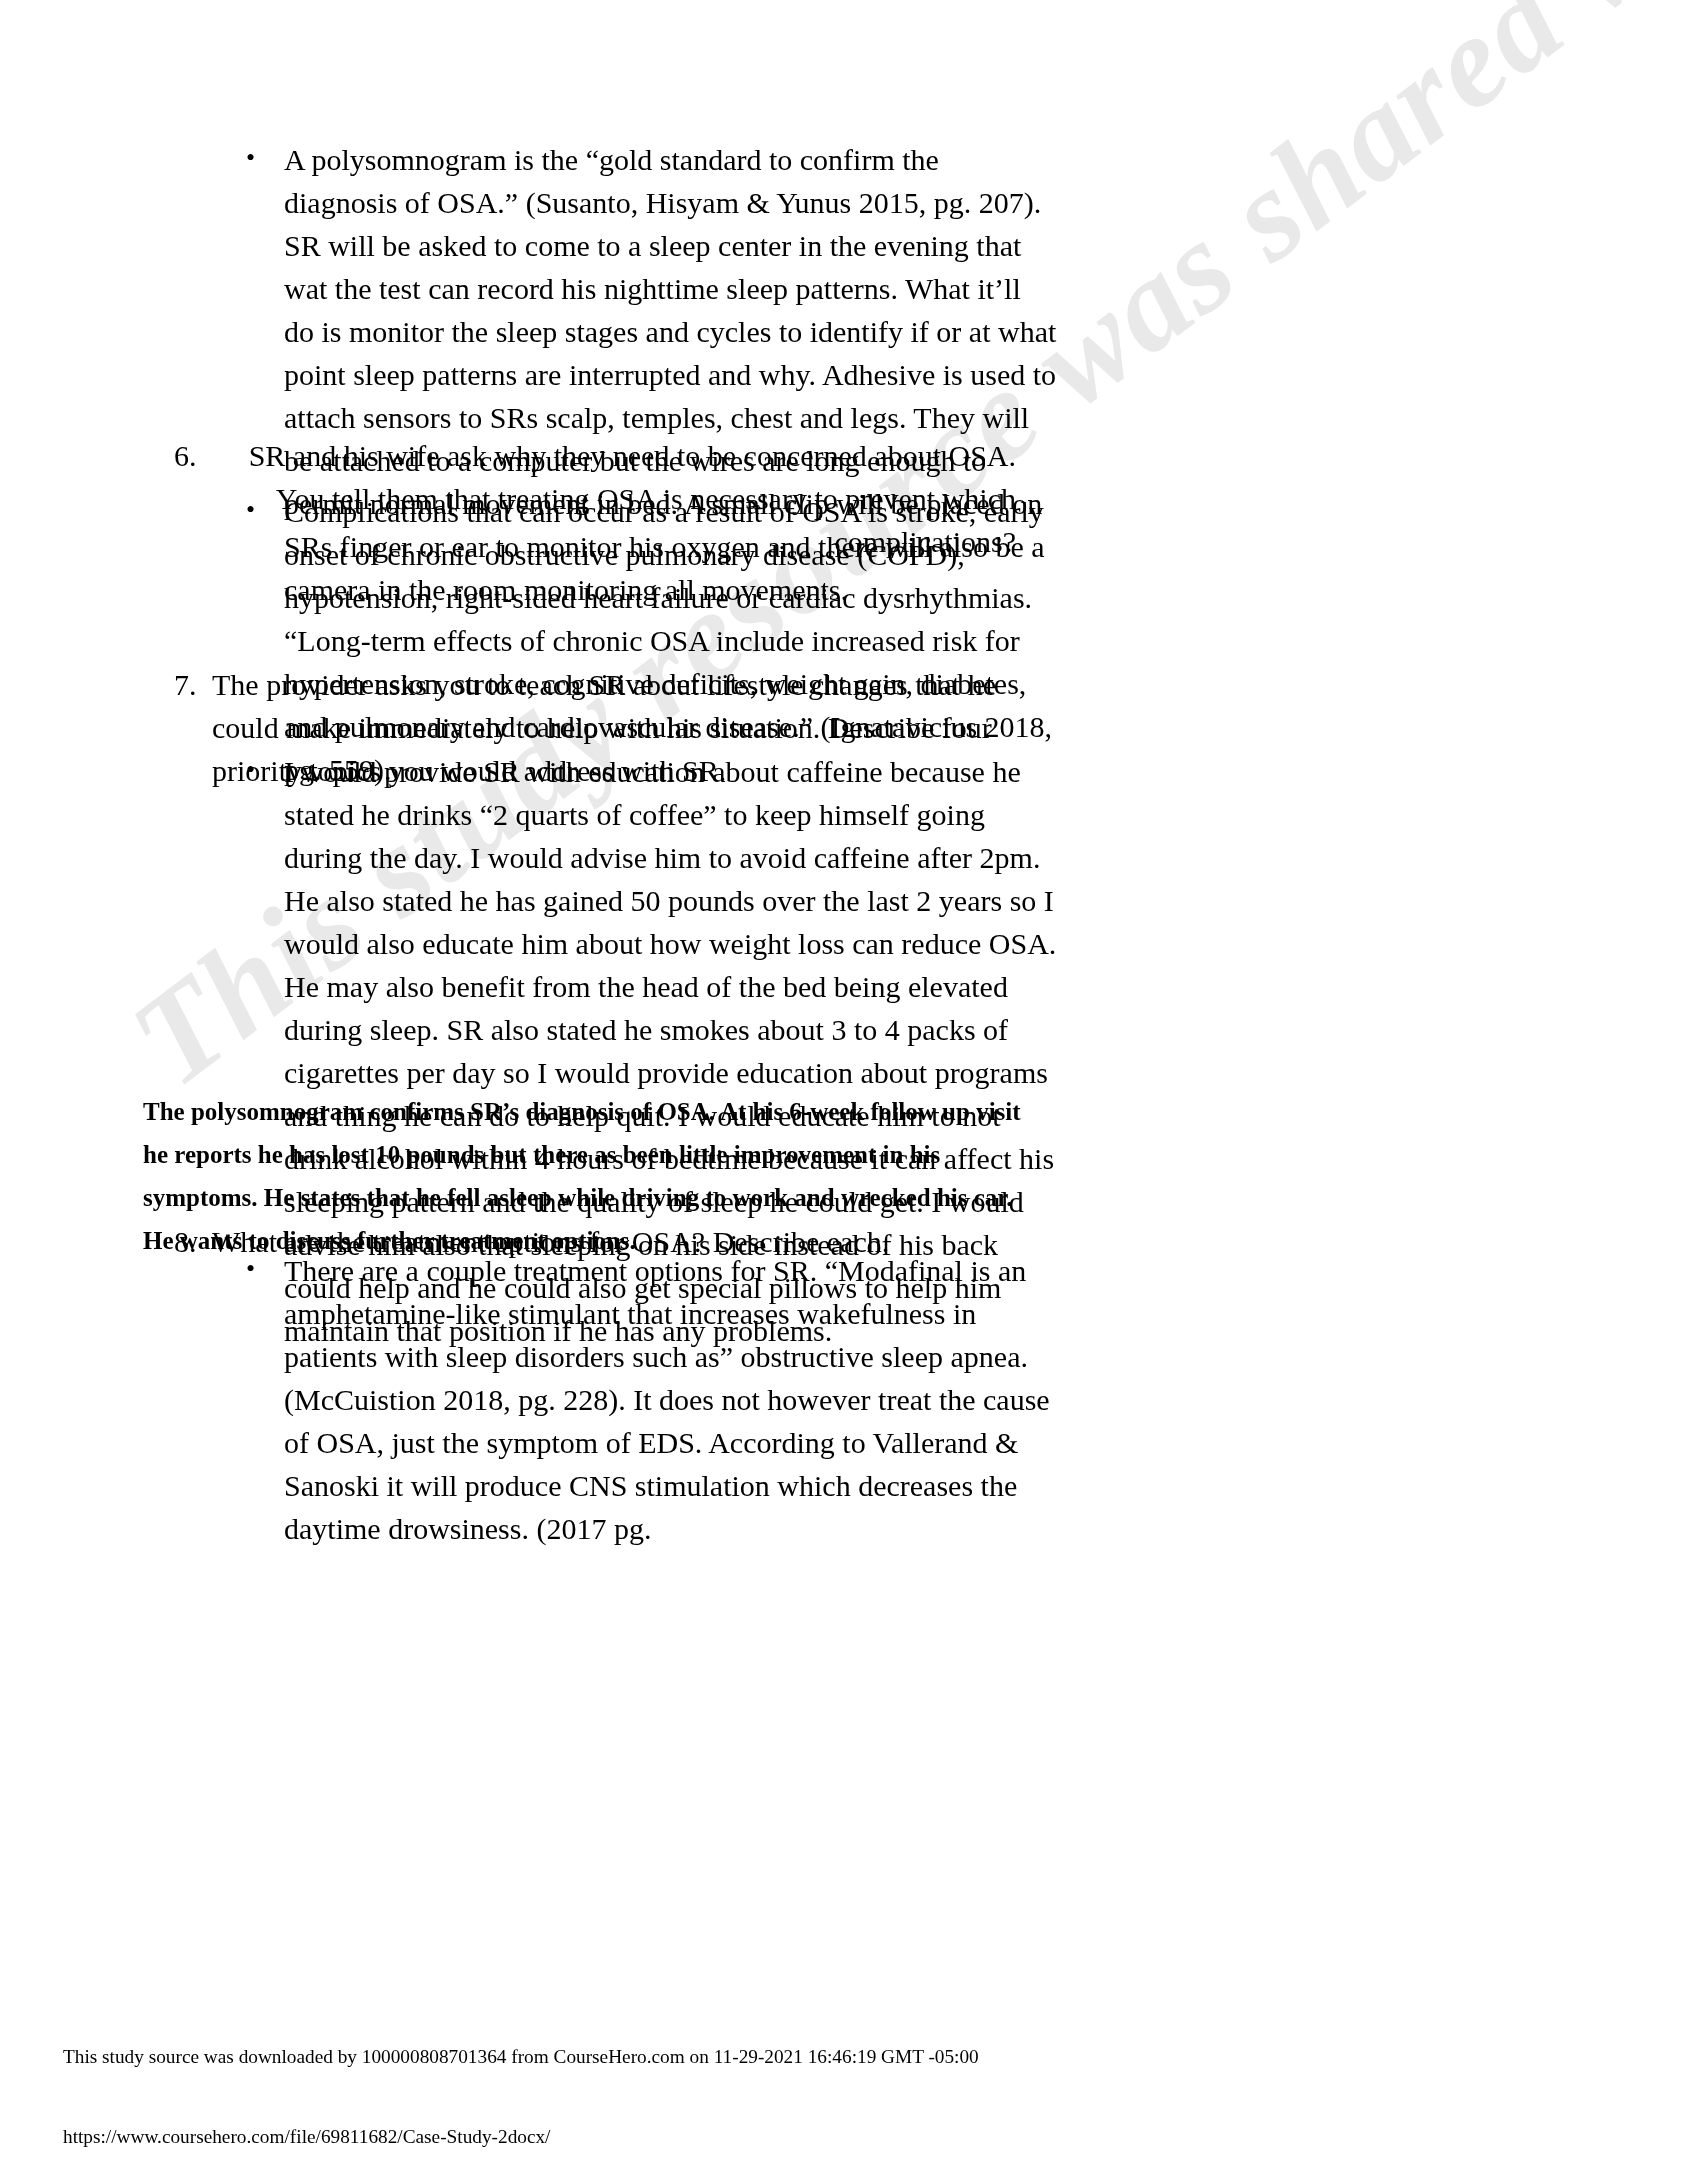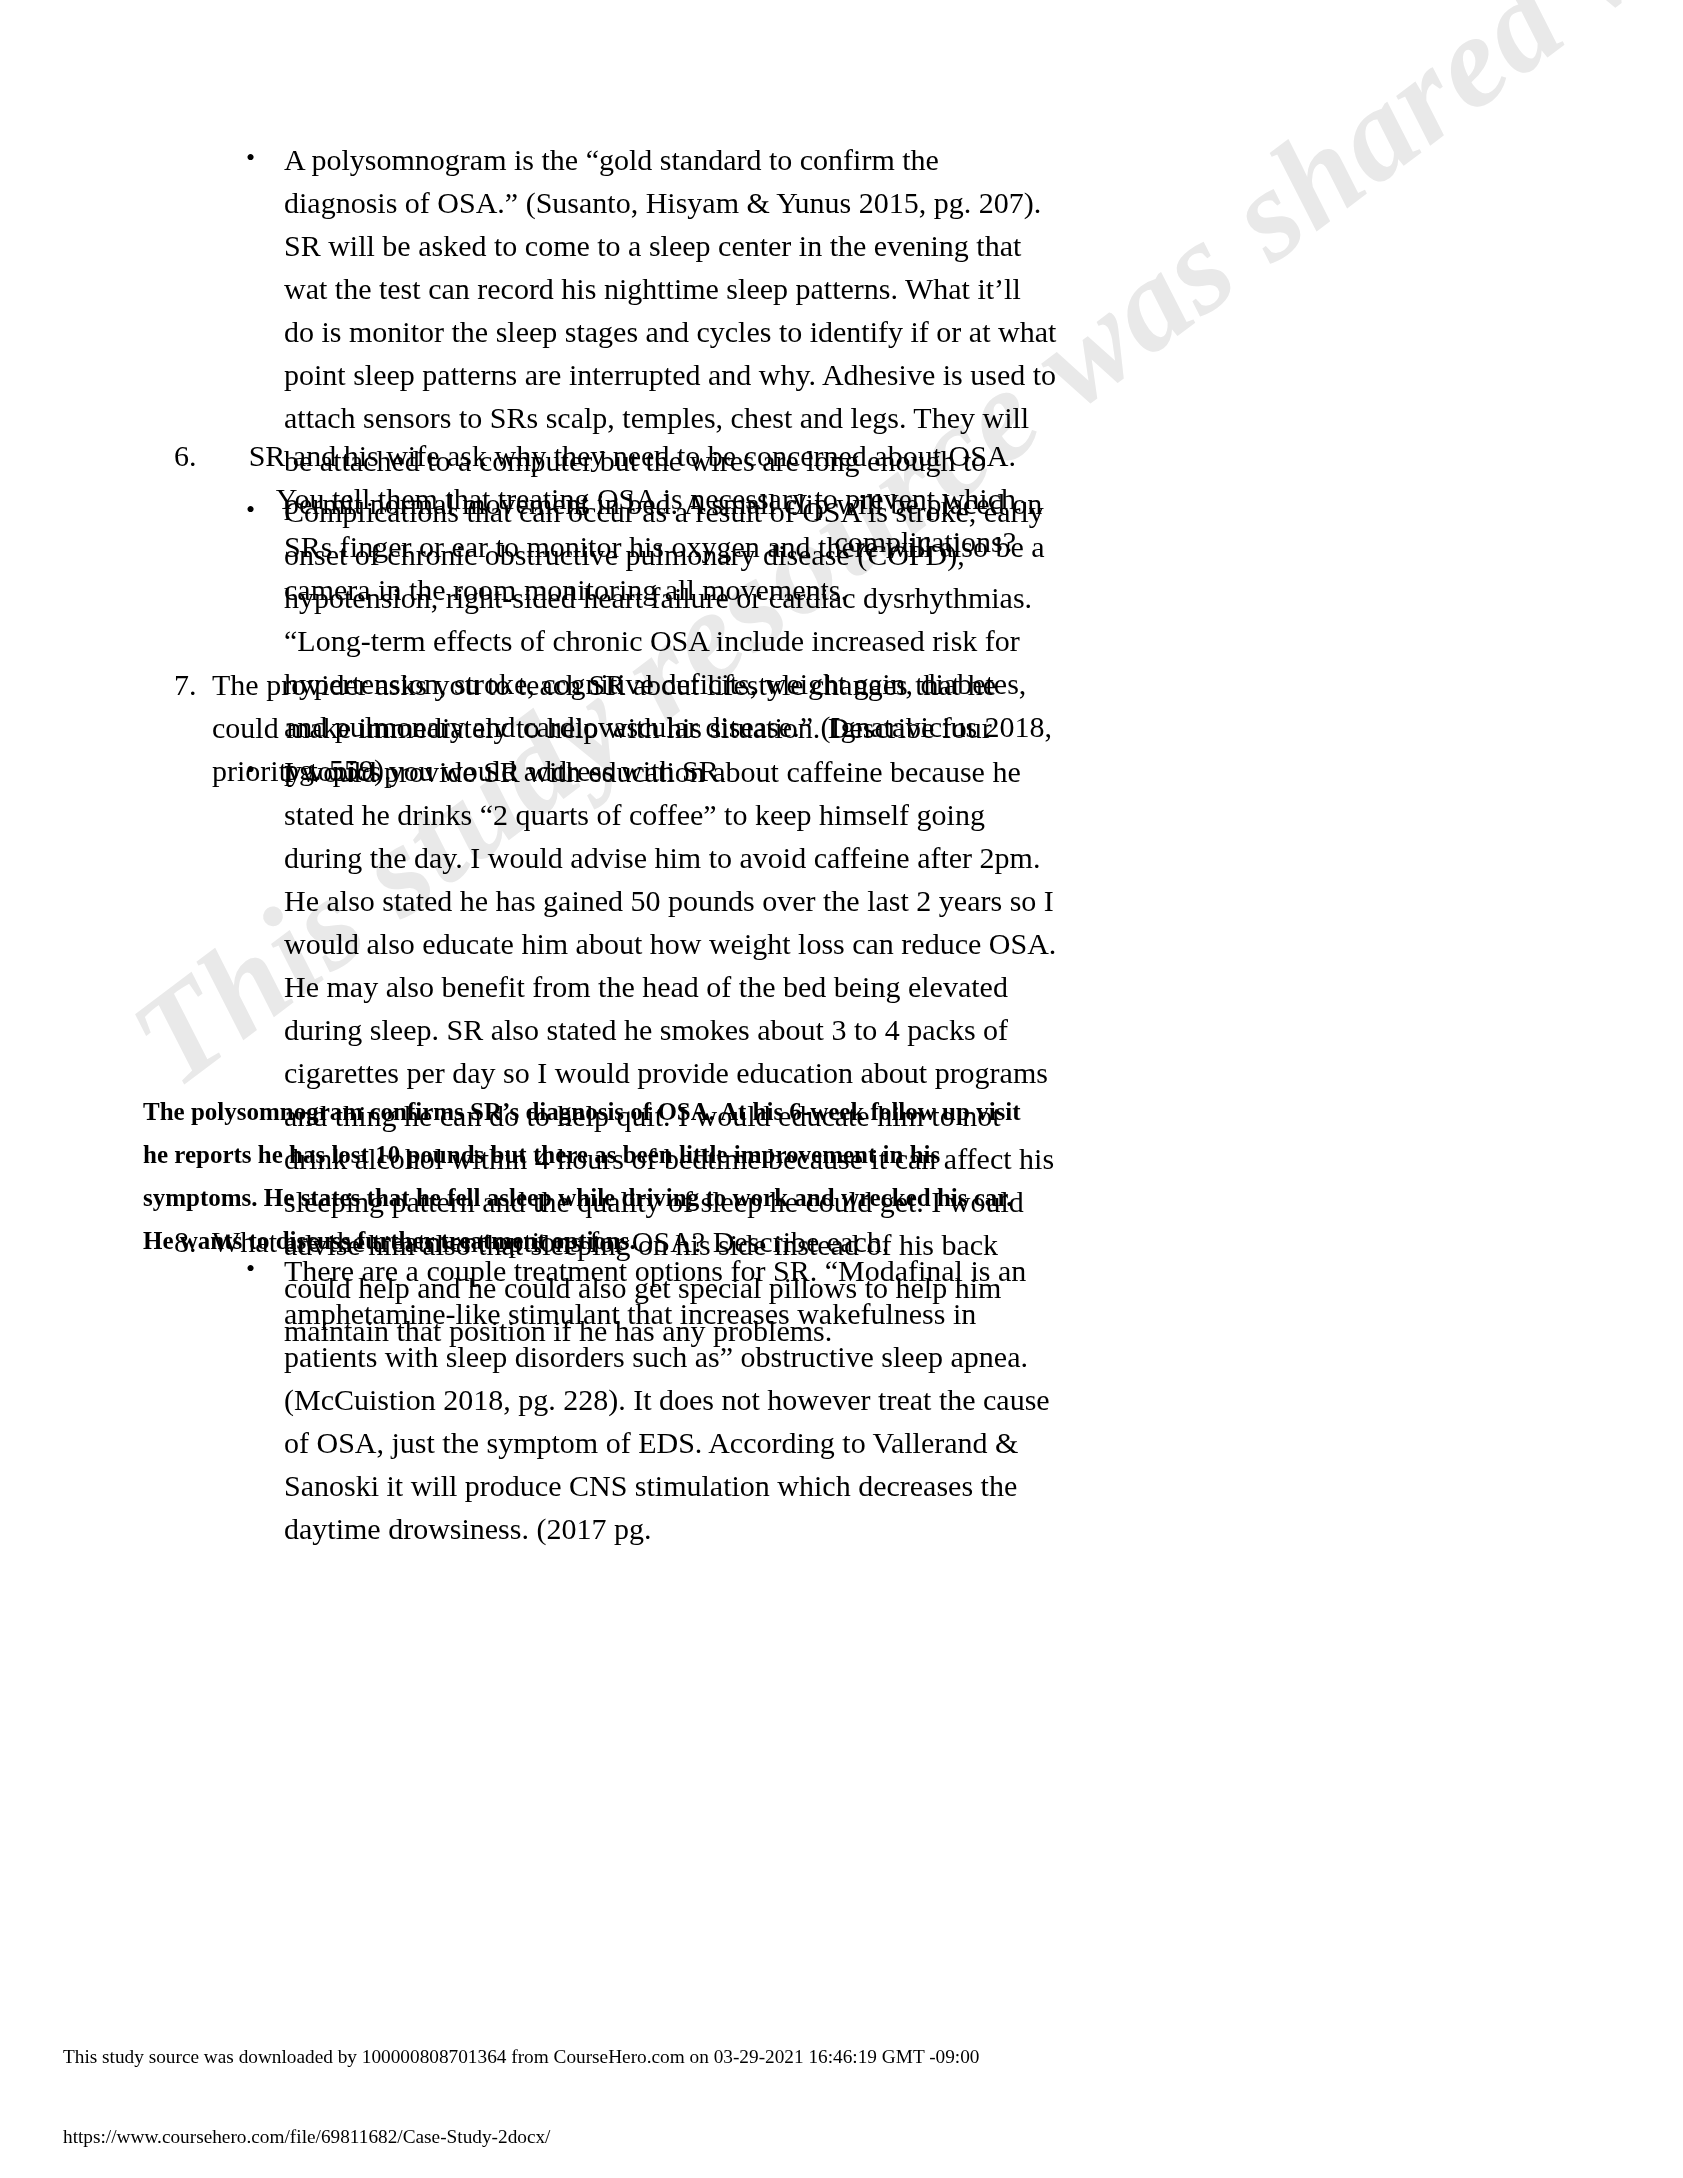--- a/index.html
+++ b/index.html
@@ -159,18 +159,18 @@
       <span class="num-text" style="margin-left:38px;">What are the treatment options for OSA? Describe each.</span>
     </div>
 
     <div class="bullet-item body-text" style="position:absolute; left:246px; top:1249px; width:820px;">
       <span class="bullet">•</span>
       <span class="bullet-text" style="margin-left:38px;">There are a couple treatment options for SR. “Modafinal is an amphetamine-like stimulant that increases wakefulness in patients with sleep disorders such as” obstructive sleep apnea. (McCuistion 2018, pg. 228). It does not however treat the cause of OSA, just the symptom of EDS. According to Vallerand &amp; Sanoski it will produce CNS stimulation which decreases the daytime drowsiness. (2017 pg.</span>
     </div>
 
   </div>
 
-  <div class="footer-line" style="left:63px; top:2044px;">This study source was downloaded by 100000808701364 from CourseHero.com on 03-29-2021 16:46:19 GMT -09:00</div>
+  <div class="footer-line" style="left:63px; top:2044px;">This study source was downloaded by 100000808701364 from CourseHero.com on 11-29-2021 16:46:19 GMT -05:00</div>
 
   <div class="footer-line" style="left:63px; top:2124px;text-align:center;">https://www.coursehero.com/file/69811682/Case-Study-2docx/</div>
 
 </div>
 
 
 </body></html>

